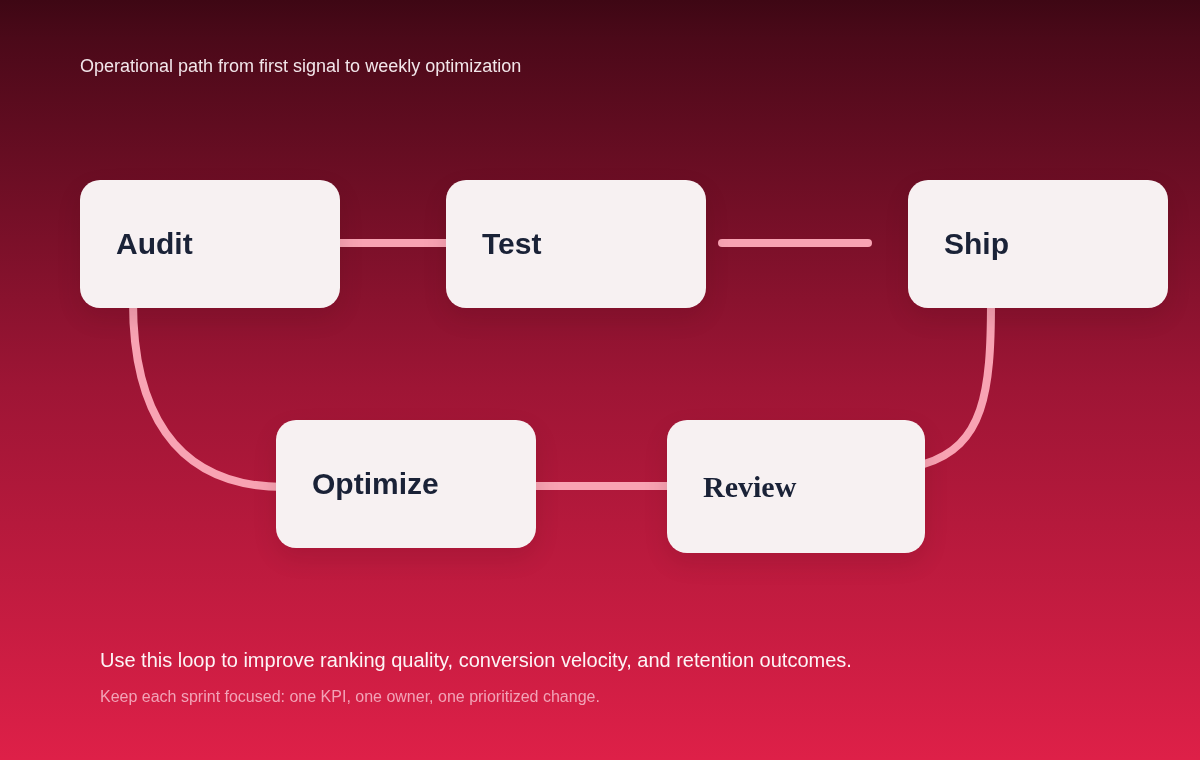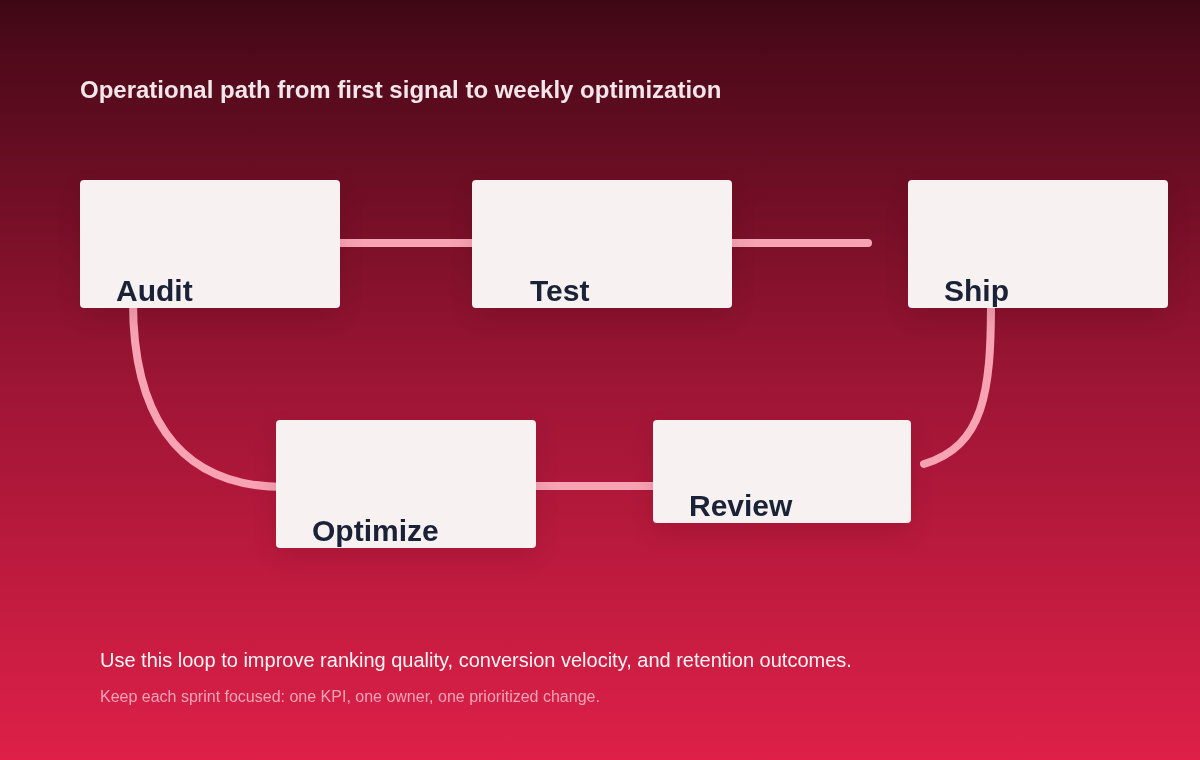--- a/index.html
+++ b/index.html
@@ -17,60 +17,60 @@
   .header { position: absolute; left: 80px; top: 56px; }
   .page-title {
     color: #ffffff;
     font-size: 40px;
     font-weight: 700;
     letter-spacing: -0.5px;
     line-height: 1.1;
     white-space: nowrap;
   }
   .page-subtitle {
-    margin-top: 20px;
+    margin-top: 0;
     color: #f2e6ea;
-    font-size: 24px;
-    font-weight: 700;
+    font-size: 18px;
+    font-weight: 400;
     white-space: nowrap;
   }
   .connectors {
     position: absolute;
     left: 0; top: 0;
     width: 1200px; height: 760px;
     display: block;
   }
   .connector {
     fill: none;
     stroke: #f8a3b3;
     stroke-width: 8;
     stroke-linecap: round;
   }
   .node {
     position: absolute;
     width: 260px;
     height: 128px;
     background: #f7f1f2;
-    border-radius: 4px;
+    border-radius: 20px;
     display: flex;
-    align-items: flex-end;
+    align-items: center;
     box-shadow: 0 10px 24px rgba(46, 4, 16, 0.12);
   }
   .node-label {
     padding-left: 36px;
     color: #1a2237;
     font-size: 30px;
     font-weight: 700;
     white-space: nowrap;
   }
   .node-audit    { left: 80px;  top: 180px; }
-  .node-test     { left: 472px; top: 180px; padding-left: 22px; }
+  .node-test     { left: 446px; top: 180px; }
   .node-ship     { left: 908px; top: 180px; }
   .node-optimize { left: 276px; top: 420px; }
-  .node-review   { left: 653px; top: 420px; width: 258px; height: 103px; }
+  .node-review   { left: 667px; top: 420px; width: 258px; height: 133px; font-family: Liberation Serif, serif; }
   .footer { position: absolute; left: 80px; top: 649px; margin-left: 20px; }
   .footer-primary {
     color: #fdf4f6;
     font-size: 20px;
     font-weight: 400;
     white-space: nowrap;
   }
   .footer-secondary {
     margin-top: 16px;
     color: #f2a3b7;

